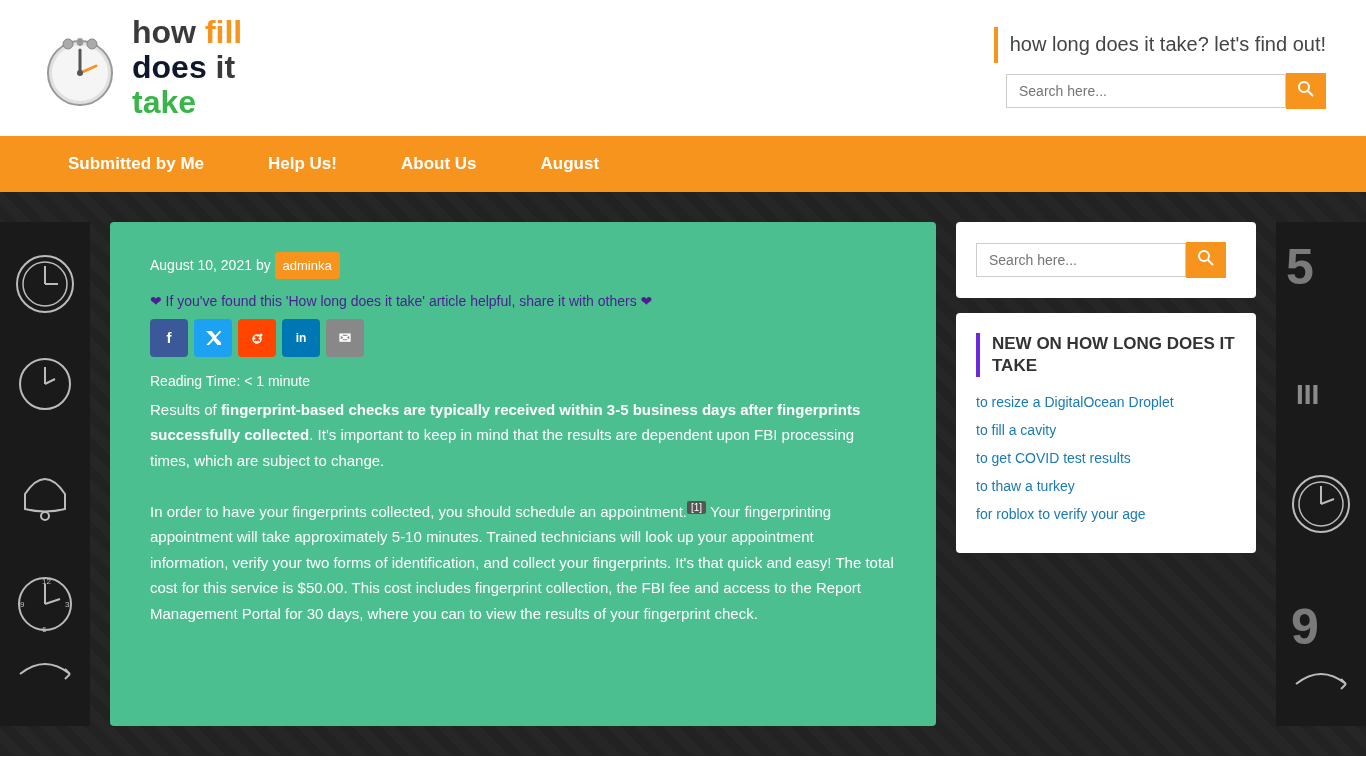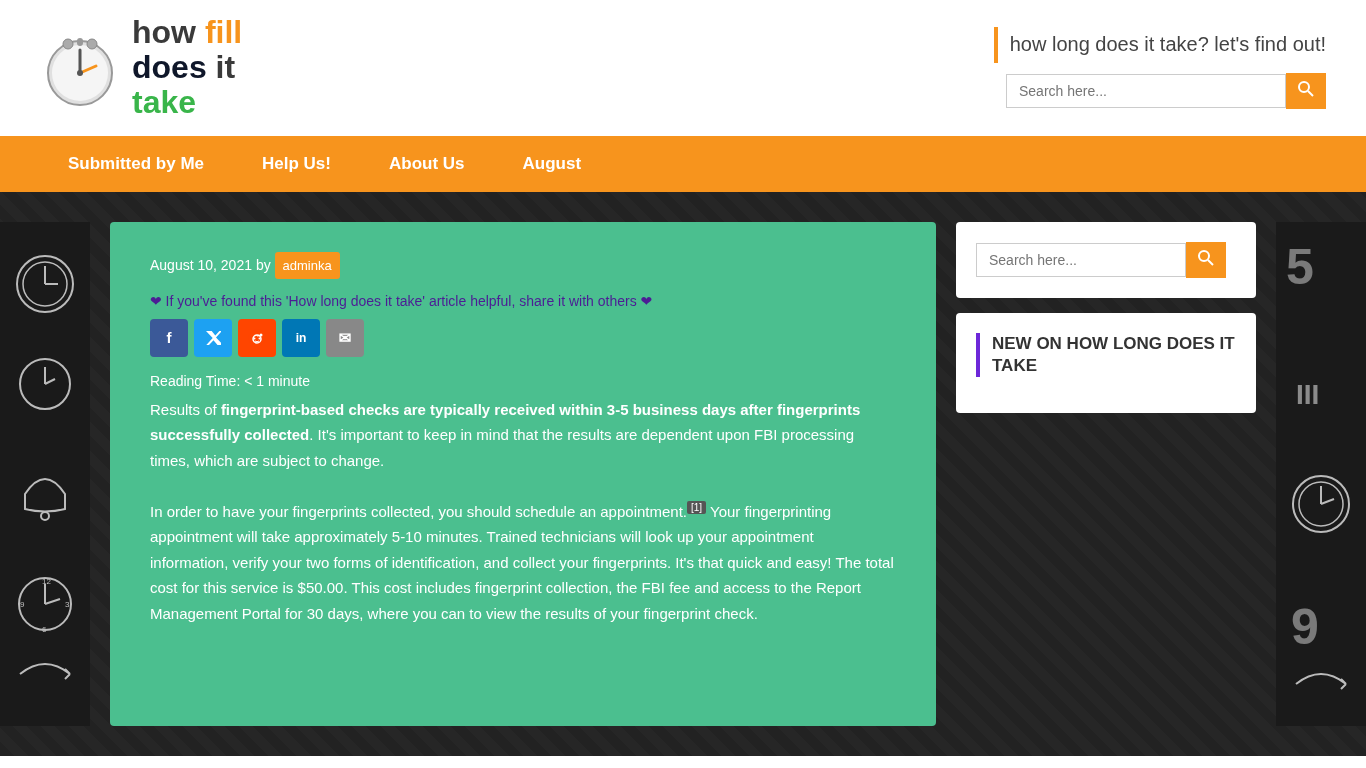--- a/index.html
+++ b/index.html
@@ -78,21 +78,21 @@
     }
 
     
     .nav {
       background: #f7941d;
       padding: 0 40px;
     }
     .nav ul {
       list-style: none;
       display: flex;
-      gap: 2px;
+      gap: 8px;
     }
     .nav ul li a {
       display: block;
       color: #fff;
       text-decoration: none;
       font-size: 17px;
       font-weight: bold;
       padding: 18px 28px;
     }
 
@@ -408,20 +408,37 @@
             <svg width="16" height="16" viewBox="0 0 16 16" fill="white">
               <circle cx="6" cy="6" r="5" stroke="white" stroke-width="2" fill="none"></circle>
               <line x1="10" y1="10" x2="15" y2="15" stroke="white" stroke-width="2"></line>
             </svg>
           </button>
         </div>
       </div>
 
       <div class="sidebar-new">
         <div class="sidebar-new-title">NEW ON HOW LONG DOES IT TAKE</div>
+        <ul>
+          <li>
+            <a href="#">to resize a DigitalOcean Droplet</a>
+          </li>
+          <li>
+            <a href="#">to fill a cavity</a>
+          </li>
+          <li>
+            <a href="#">to get COVID test results</a>
+          </li>
+          <li>
+            <a href="#">to thaw a turkey</a>
+          </li>
+          <li>
+            <a href="#">for roblox to verify your age</a>
+          </li>
+        </ul>
       </div>
     </aside>
   </div>
 
   <div class="doodle-right">
     <svg class="doodle-pattern" viewBox="0 0 90 500" xmlns="http://www.w3.org/2000/svg">
 
       <text x="10" y="60" fill="white" font-size="50" font-weight="bold" opacity="0.6">5</text>
 
       <text x="20" y="180" fill="white" font-size="28" font-weight="bold" opacity="0.7">III</text>

